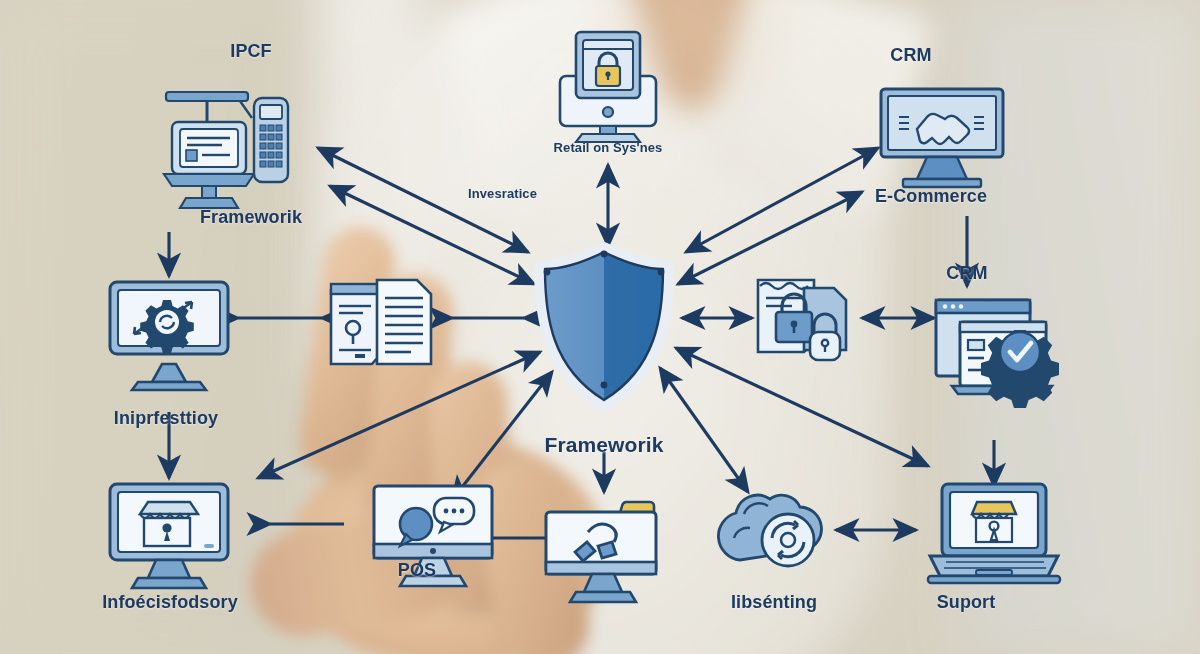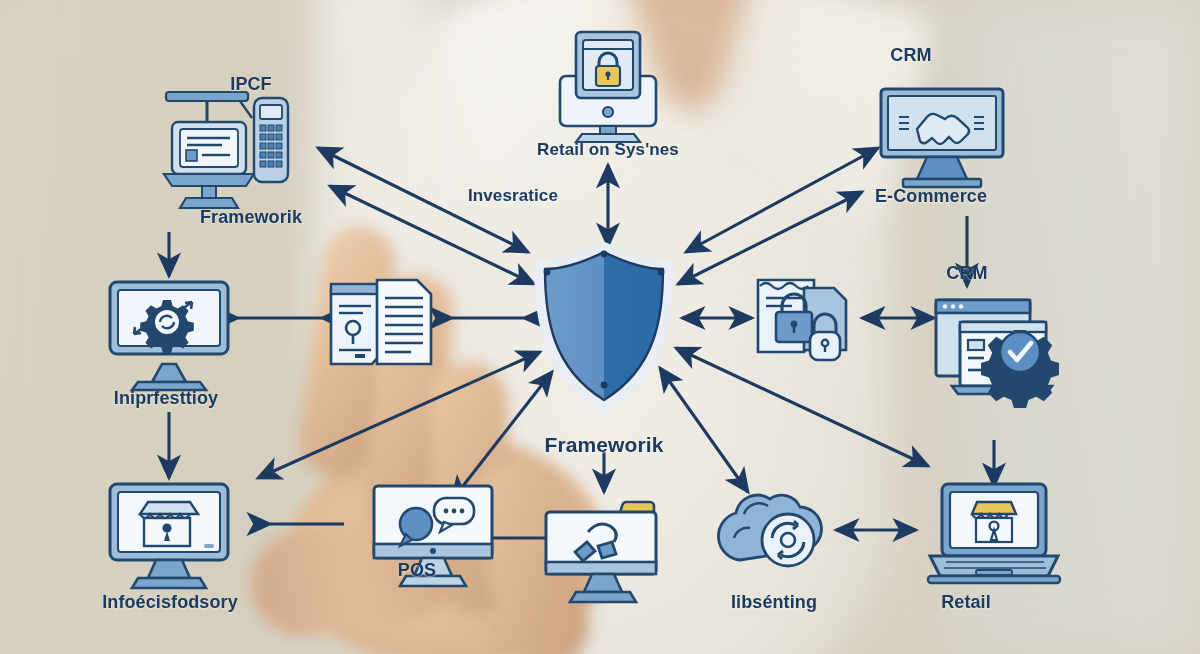--- a/index.html
+++ b/index.html
@@ -101,21 +101,21 @@
   .node{position:absolute;}
   .lbl{
     position:absolute;color:#1d3a60;font-weight:bold;
     font-family:"Liberation Sans","DejaVu Sans",sans-serif;
     white-space:nowrap;letter-spacing:.1px;
     text-shadow:0 1px 2px rgba(255,255,255,.55);
     text-align:right;
   }
   .lbl.c{transform:translateX(-50%);text-align:center;}
   .lbl-18{font-size:18px;}
-  .lbl-17{font-size:17px;}
+  .lbl-17{font-size:13px;}
   .lbl-center{font-size:21px;line-height:25px;}
 </style>
 </head>
 <body>
 
 <div id="stage">
 
   <div class="bg-layer">
     <div class="bg-base"></div>
     <div class="bg-wall-l"></div>
@@ -236,21 +236,21 @@
           <rect x="126" y="55" width="6" height="6"></rect>
         <rect x="110" y="64" width="6" height="6"></rect>
           <rect x="118" y="64" width="6" height="6"></rect>
           <rect x="126" y="64" width="6" height="6"></rect>
         <rect x="110" y="73" width="6" height="6"></rect>
           <rect x="118" y="73" width="6" height="6"></rect>
           <rect x="126" y="73" width="6" height="6"></rect>
       </g>
     </svg>
   </div>
-  <div class="lbl lbl-18 c" style="left:251px;top:74px;">IPCF</div>
+  <div class="lbl lbl-18 c" style="left:251px;top:41px;">IPCF</div>
   <div class="lbl lbl-18 c" style="left:251px;top:207px;">Frameworik</div>
 
   <div class="node" style="left:546px;top:28px;">
     <svg width="124" height="116" viewBox="0 0 124 116">
       <rect x="14" y="48" width="96" height="50" rx="6" fill="#eef4fa" stroke="#23486e" stroke-width="2.6"></rect>
       <rect x="30" y="4" width="64" height="66" rx="5" fill="#a8c4de" stroke="#23486e" stroke-width="2.6"></rect>
       <rect x="37" y="12" width="50" height="50" rx="3" fill="#dfeaf4" stroke="#23486e" stroke-width="2"></rect>
       <line x1="37" y1="21" x2="87" y2="21" stroke="#23486e" stroke-width="2"></line>
       <path d="M53,40 v-6 a9,9 0 0 1 18,0 v6" fill="none" stroke="#23486e" stroke-width="3"></path>
       <rect x="50" y="38" width="24" height="20" rx="3" fill="#e8c65c" stroke="#23486e" stroke-width="2.2"></rect>
@@ -299,21 +299,21 @@
       <g fill="#23486e">
         <path d="M59,22 h8 l1.6,6 5,2.4 5.4,-3.2 5.6,5.6 -3.2,5.4 2.4,5 6,1.6 v8 l-6,1.6 -2.4,5 3.2,5.4 -5.6,5.6 -5.4,-3.2 -5,2.4 -1.6,6 h-8 l-1.6,-6 -5,-2.4 -5.4,3.2 -5.6,-5.6 3.2,-5.4 -2.4,-5 -6,-1.6 v-8 l6,-1.6 2.4,-5 -3.2,-5.4 5.6,-5.6 5.4,3.2 5,-2.4 z"></path>
       </g>
       <circle cx="63" cy="44" r="13" fill="#f0f6fb" stroke="#23486e" stroke-width="2"></circle>
       <path d="M56,44 a7,7 0 0 1 12,-4" fill="none" stroke="#23486e" stroke-width="2.4"></path>
       <path d="M70,44 a7,7 0 0 1 -12,4" fill="none" stroke="#23486e" stroke-width="2.4"></path>
       <path d="M58,86 H72 L82,104 H48 Z" fill="#7aa5cd" stroke="#23486e" stroke-width="2.6"></path>
       <path d="M34,104 H96 L102,112 H28 Z" fill="#7aa5cd" stroke="#23486e" stroke-width="2.6"></path>
     </svg>
   </div>
-  <div class="lbl lbl-18 c" style="left:166px;top:388px;text-align:center;">Iniprfesttioy</div>
+  <div class="lbl lbl-18 c" style="left:166px;top:408px;text-align:center;">Iniprfesttioy</div>
 
   <div class="node" style="left:327px;top:276px;">
     <svg width="108" height="92" viewBox="0 0 108 92">
       <path d="M4,14 h48 v66 l-7,8 h-41 z" fill="#eef4fa" stroke="#23486e" stroke-width="2.6"></path>
       <rect x="4" y="8" width="48" height="10" fill="#8fb4d6" stroke="#23486e" stroke-width="2.4"></rect>
       <line x1="12" y1="30" x2="44" y2="30" stroke="#23486e" stroke-width="2.4"></line>
       <line x1="12" y1="37" x2="36" y2="37" stroke="#23486e" stroke-width="2.4"></line>
       <circle cx="26" cy="52" r="7" fill="none" stroke="#23486e" stroke-width="2.6"></circle>
       <line x1="26" y1="58" x2="26" y2="68" stroke="#23486e" stroke-width="2.6"></line>
       <line x1="12" y1="74" x2="44" y2="74" stroke="#23486e" stroke-width="2.4"></line>
@@ -453,17 +453,17 @@
       <path d="M70,50 l3,10 h-6 z" fill="none" stroke="#23486e" stroke-width="2.2"></path>
       <path d="M6,76 h128 l-10,20 h-108 z" fill="#9dbddb" stroke="#23486e" stroke-width="3"></path>
       <g stroke="#23486e" stroke-width="1.6" fill="none">
         <line x1="22" y1="82" x2="120" y2="82"></line>
           <line x1="20" y1="88" x2="122" y2="88"></line>
       </g>
       <rect x="52" y="90" width="36" height="5" rx="2" fill="#7aa5cd" stroke="#23486e" stroke-width="1.8"></rect>
       <rect x="4" y="96" width="132" height="7" rx="3" fill="#7aa5cd" stroke="#23486e" stroke-width="2.4"></rect>
     </svg>
   </div>
-  <div class="lbl lbl-18 c" style="left:966px;top:592px;">Retail</div>
+  <div class="lbl lbl-18 c" style="left:966px;top:592px;">Suport</div>
 
   <div class="lbl lbl-center c" style="left:604px;top:432px;">Frameworik</div>
 
 </div>
 
 </body></html>

